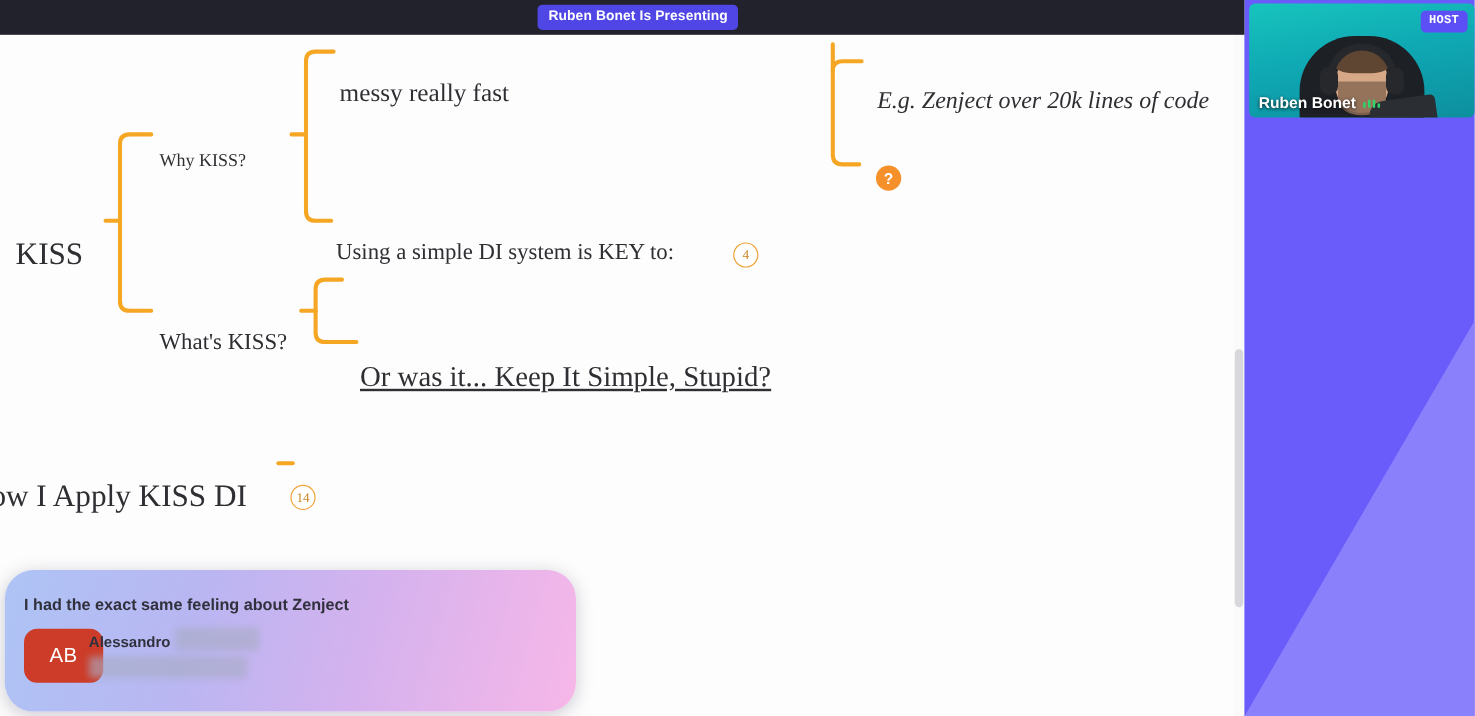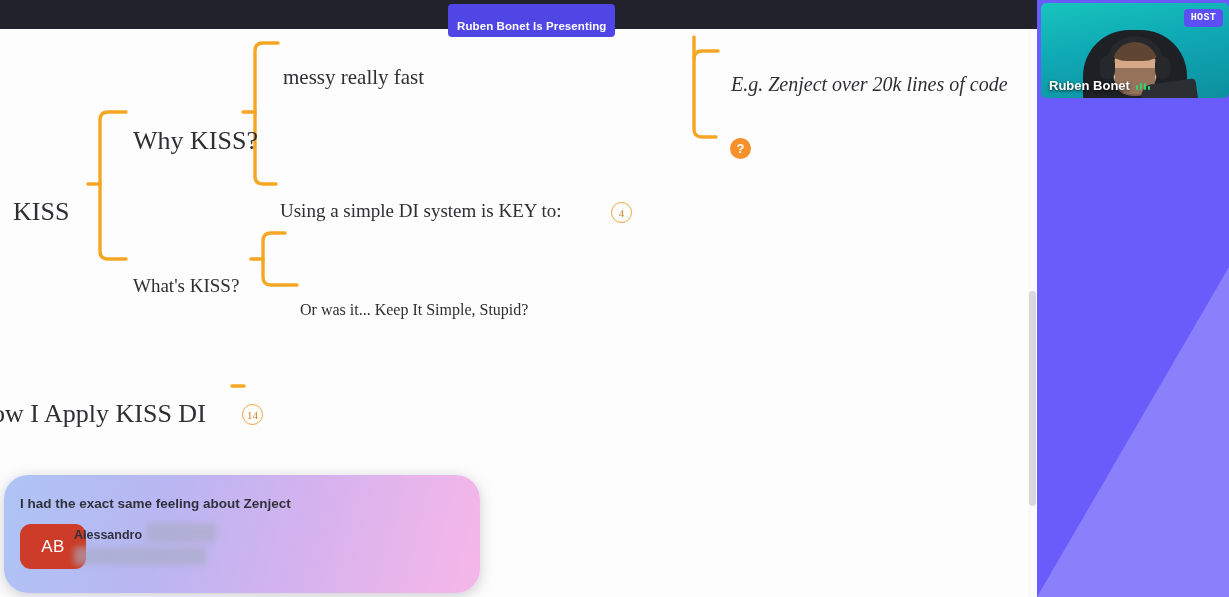--- a/index.html
+++ b/index.html
@@ -14,46 +14,46 @@
 
   
   .topbar {
     position:absolute; left:0; top:0; width:1037px; height:29px;
     background:#21222b; z-index:40;
   }
   .presenting-badge {
     position:absolute; left:448px; top:4px;
     background:#4f46e5; color:#ffffff;
     font-size:11.5px; font-weight:700;
-    padding:16px 9px 5px 9px; border-radius:4px;
+    padding:4px 9px 5px 9px; border-radius:4px;
     white-space:nowrap; letter-spacing:.1px;
   }
 
   
   .share-canvas {
     position:absolute; left:0; top:29px;
     width:1037px; height:568px;
     background:#fdfdfd; overflow:hidden;
   }
   .mindmap { position:absolute; left:0; top:0; width:1037px; height:568px; }
   .mm-svg { position:absolute; left:0; top:0; width:1037px; height:568px; }
 
   .node {
     position:absolute;
     font-family:"Liberation Serif", serif;
     color:#2f2f33;
     white-space:nowrap;
     line-height:1.18;
   }
   .n-root      { left:13px;  top:168px; font-size:26px; }
-  .n-why       { left:133px; top:97px;  font-size:26px; }
+  .n-why       { left:133px; top:97px;  font-size:15px; }
   .n-whats     { left:133px; top:246px; font-size:19px; }
   .n-messy     { left:283px; top:36px;  font-size:21px; }
   .n-using     { left:280px; top:171px; font-size:19px; }
-  .n-orwas     { left:300px; top:272px; font-size:16px; }
+  .n-orwas     { left:300px; top:272px; font-size:24px;text-decoration:underline; }
   .n-eg        { left:731px; top:44px;  font-size:20px; font-style:italic; }
   .n-howdebug  { left:764px; top:96px;  font-size:20px; line-height:1.22; white-space:normal; width:300px; }
   .n-apply     { left:-8px;  top:370px; font-size:26px; }
 
   .boxed-node {
     position:absolute; left:289px; top:209px;
     padding:9px 17px 10px 17px;
     border:2px solid #9b9b9e; border-radius:7px;
     background:#ffffff;
     font-family:"Liberation Serif", serif;

